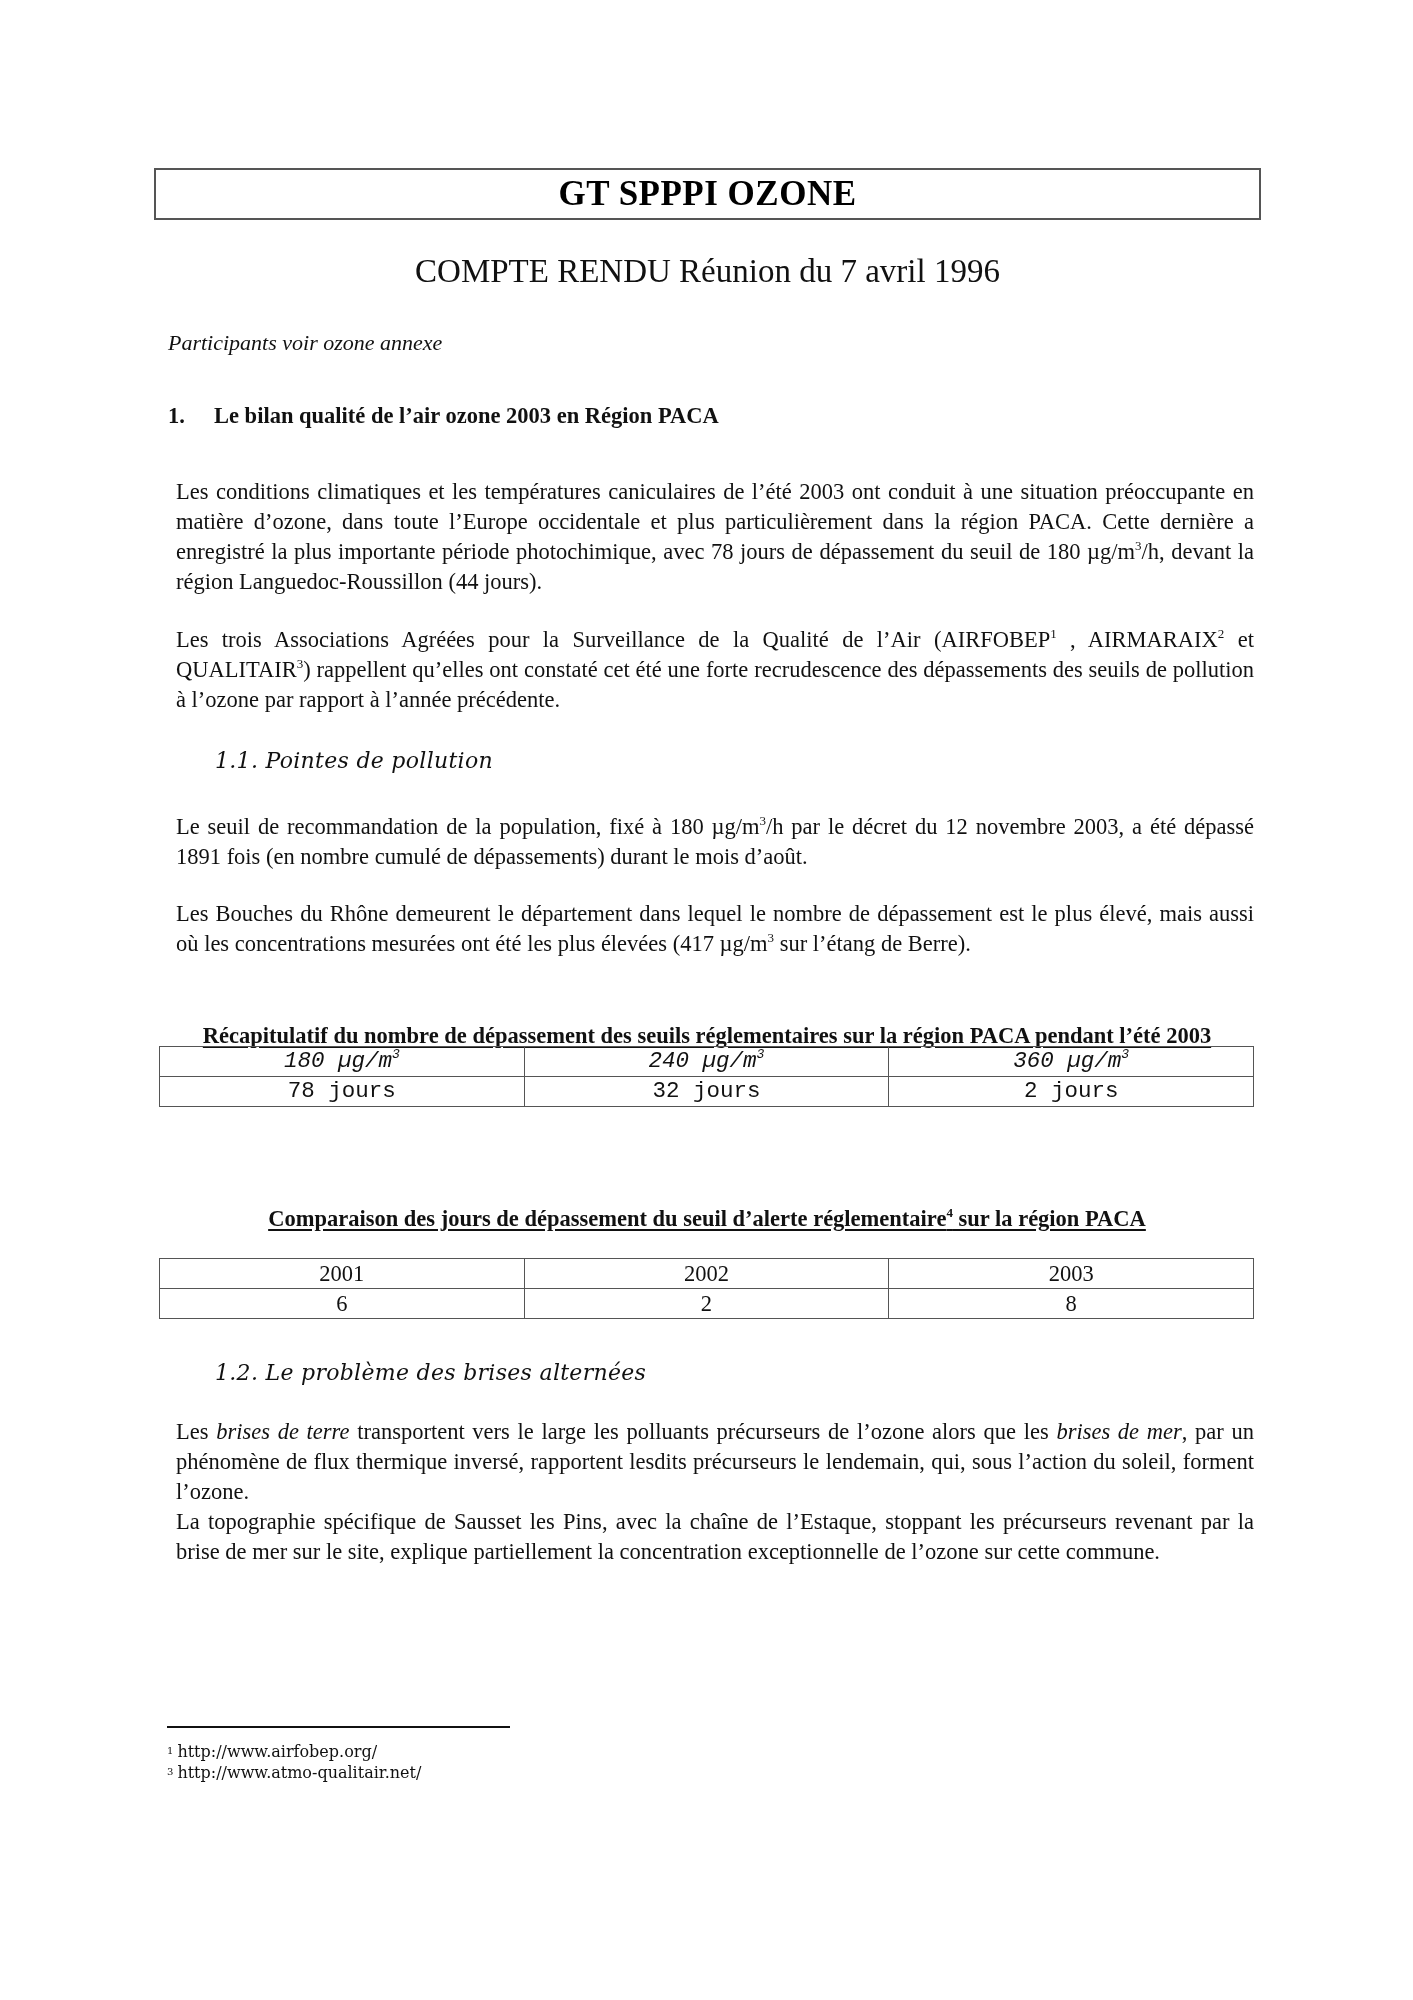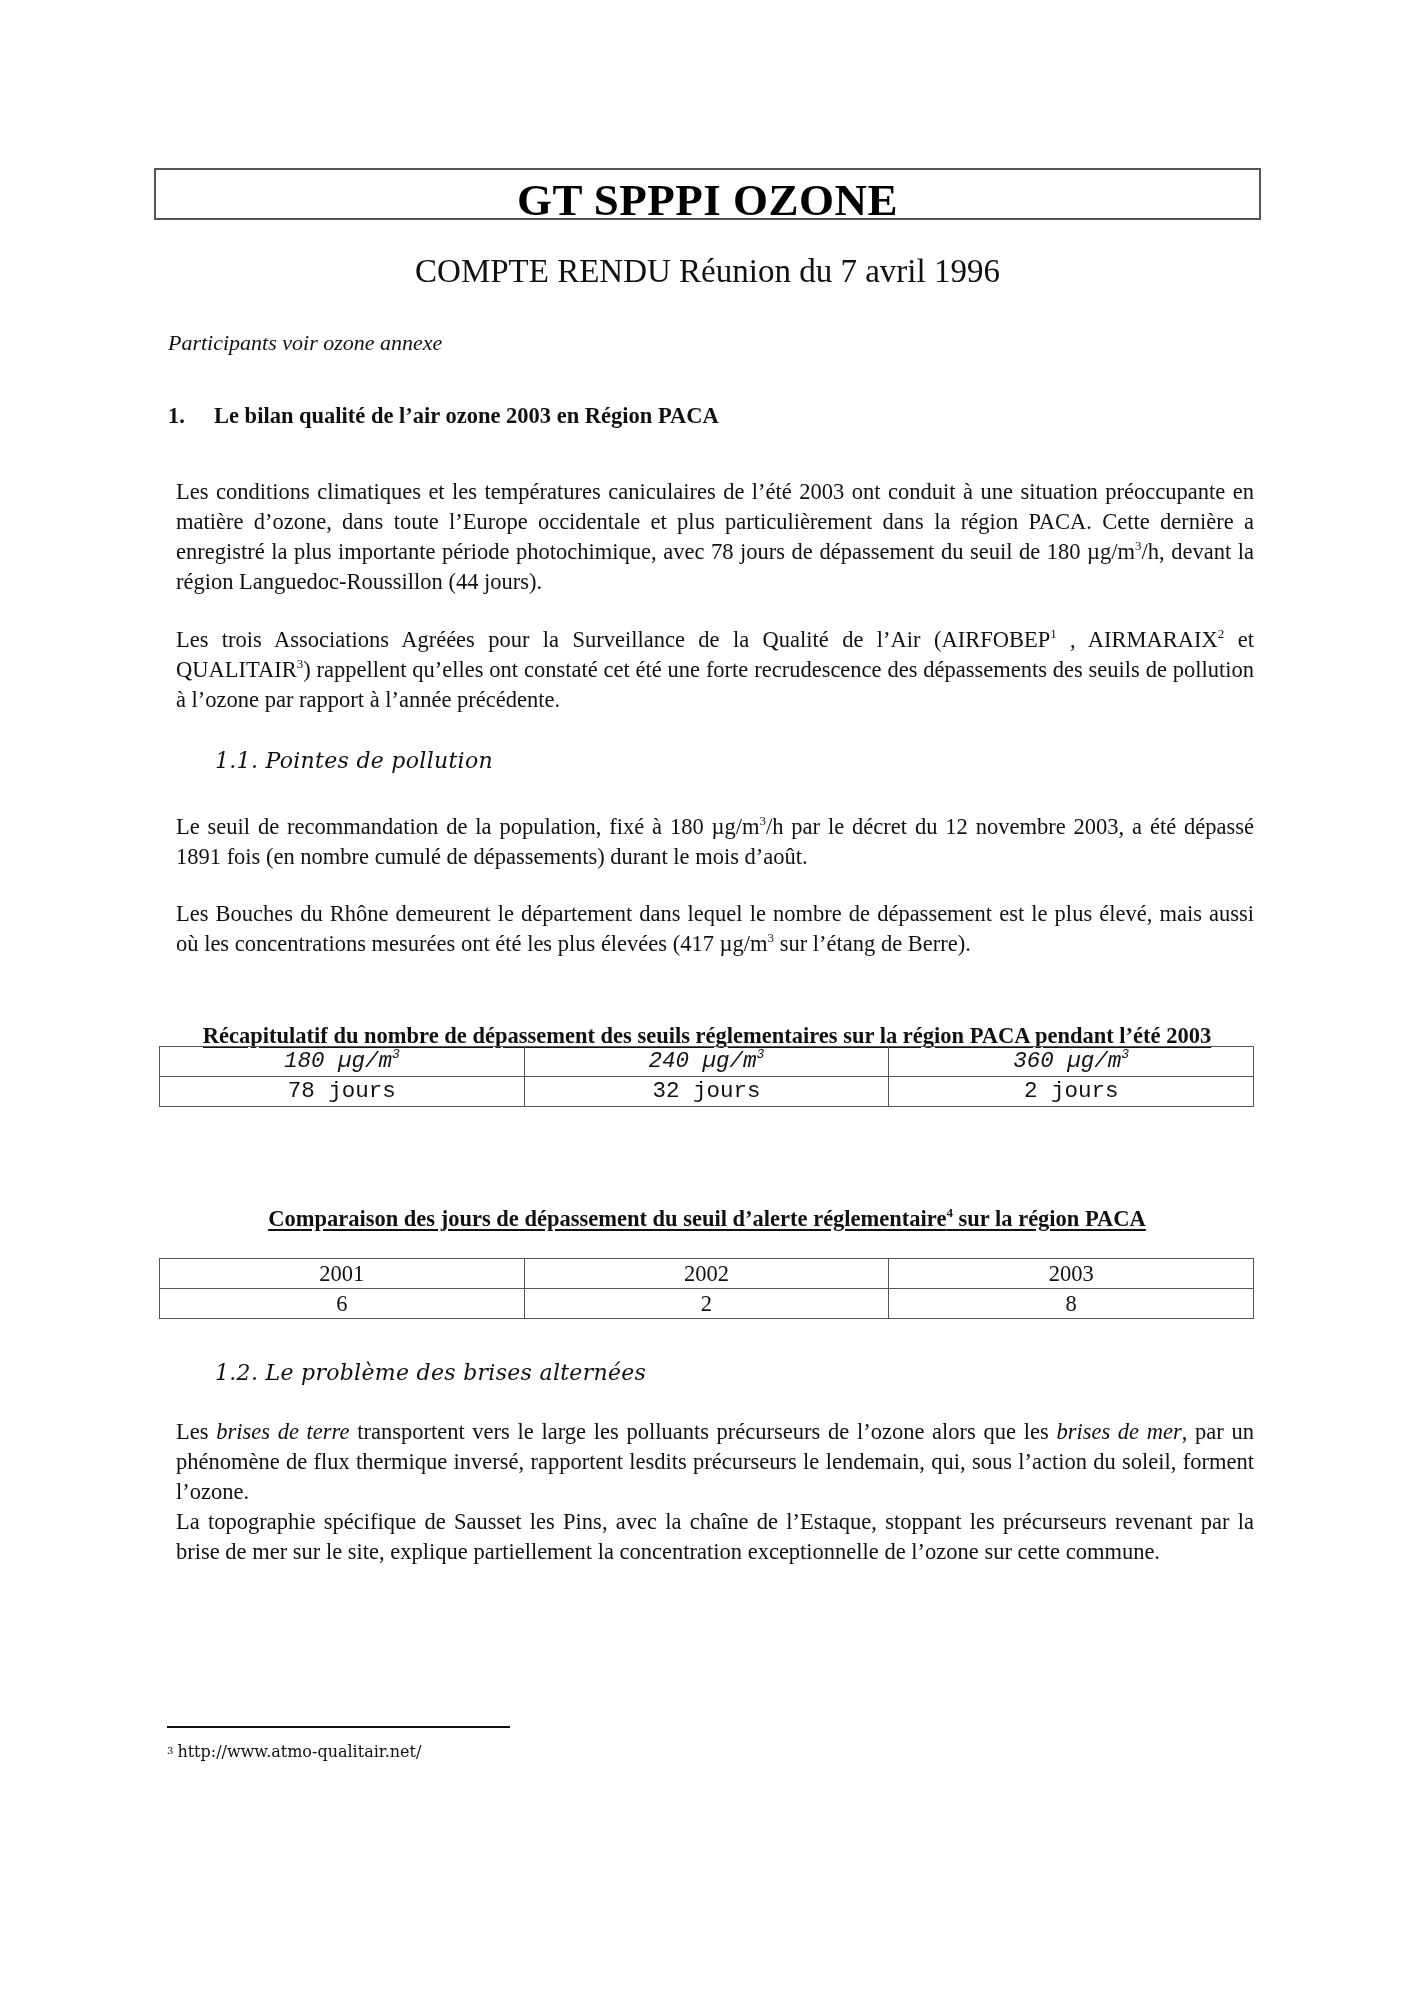--- a/index.html
+++ b/index.html
@@ -2,21 +2,21 @@
 <html><head>
 <meta charset="utf-8">
 <style>
   html, body { margin: 0; padding: 0; background: #ffffff; }
   body { width: 1413px; height: 2000px; position: relative; overflow: hidden;
          font-family: "Liberation Serif", "DejaVu Serif", serif; color: #111; }
   .abs { position: absolute; }
   .title-box { left: 154px; top: 168px; width: 1103px; height: 48px;
                border: 2px solid #555; box-sizing: content-box; }
   .title-text { position: absolute; left: 0; right: 0; top: 4px; text-align: center;
-                font-family: "Liberation Serif", serif; font-weight: bold; font-size: 45px;
+                font-family: "Liberation Serif", serif; font-weight: bold; font-size: 35px;
                 letter-spacing: 0.5px; color: #000; }
   .subtitle { left: 154px; width: 1107px; top: 253px; text-align: center;
               font-size: 33px; color: #111; }
   .participants { left: 168px; top: 330px; font-style: italic; font-size: 22px; }
   .h1 { left: 168px; top: 403px; font-weight: bold; font-size: 22.5px; }
   .h1 .num { display: inline-block; width: 46px; }
   .para { left: 176px; width: 1078px; font-size: 22.5px; line-height: 30px;
           text-align: justify; }
   .para sup, .caption sup, td sup { font-size: 13px; line-height: 0; vertical-align: 9px; }
   .h2 { left: 215px; font-style: italic; font-family: "DejaVu Serif", serif;
@@ -94,14 +94,15 @@
   </table>
 
 <div class="abs h2" style="top:1360px;">1.2. Le problème des brises alternées</div>
 
 <div class="abs para" style="top:1417px;"><span>Les </span><i>brises de terre</i><span> transportent vers le large les polluants précurseurs de l’ozone alors que les </span><i>brises de mer</i><span>, par un phénomène de flux thermique inversé, rapportent lesdits précurseurs le lendemain, qui, sous l’action du soleil, forment l’ozone.</span></div>
 
 <div class="abs para" style="top:1507px;">La topographie spécifique de Sausset les Pins, avec la chaîne de l’Estaque, stoppant les précurseurs revenant par la brise de mer sur le site, explique partiellement la concentration exceptionnelle de l’ozone sur cette commune.</div>
 
 <div class="abs fn-rule"></div>
 <div class="abs footnotes">
+  <div><span class="fn-num">1</span><span>http://www.airfobep.org/</span></div>
   <div><span class="fn-num">3</span><span>http://www.atmo-qualitair.net/</span></div>
 </div>
 
 </body></html>

